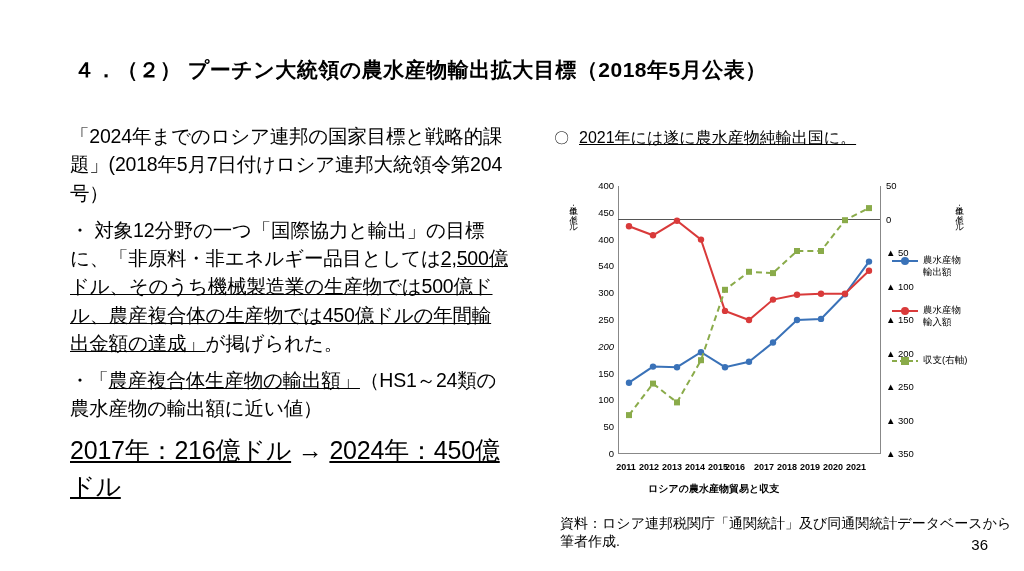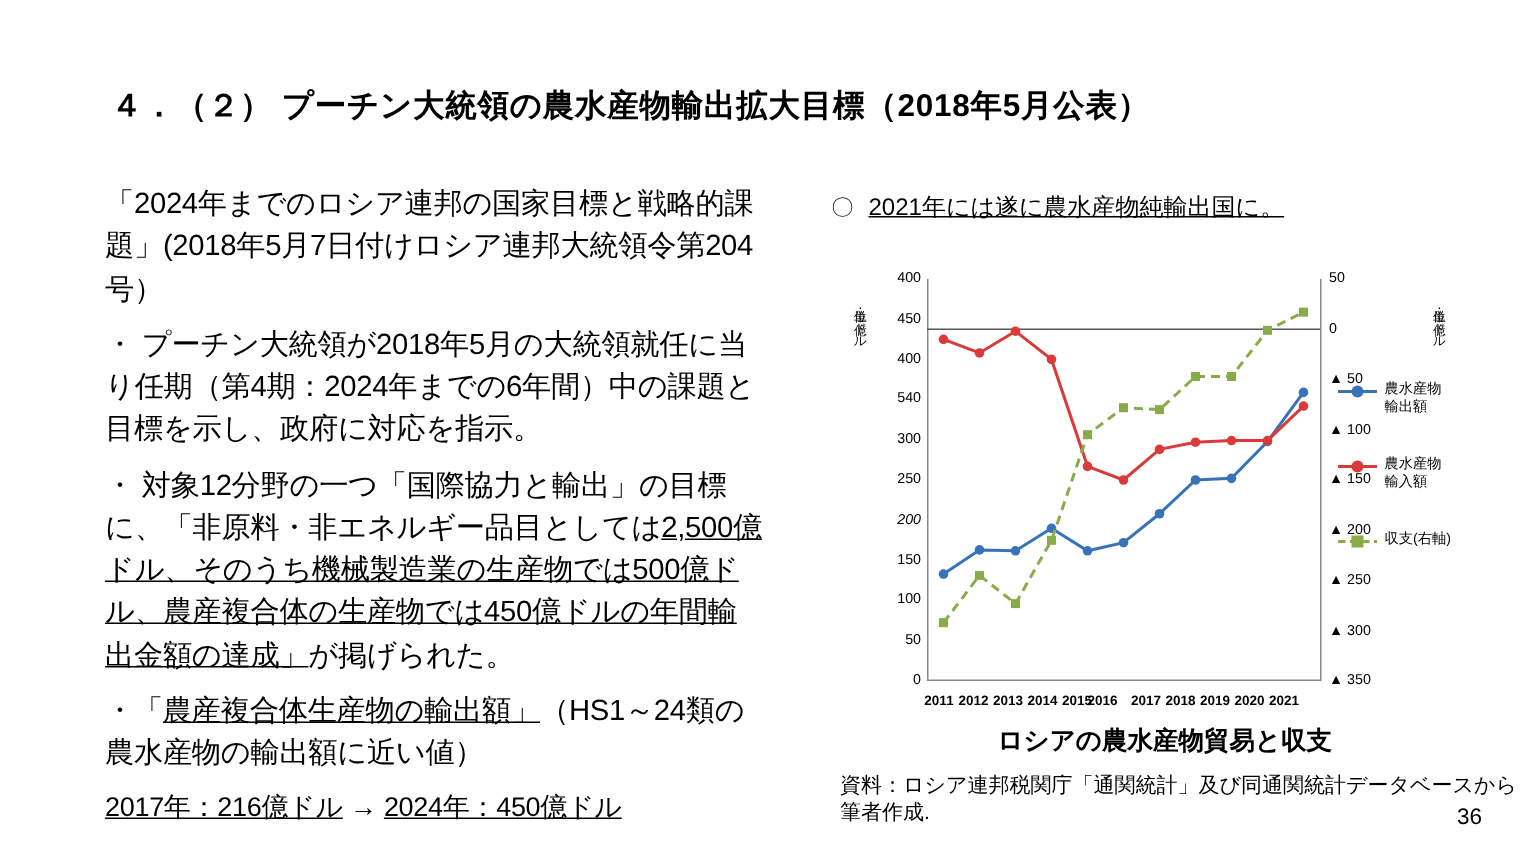--- a/index.html
+++ b/index.html
@@ -38,21 +38,21 @@
   .para {
     font-size: 19.5px;
     line-height: 1.45;
     margin-bottom: 9px;
     letter-spacing: -0.2px;
   }
   .u {
     text-decoration: underline;
   }
   .arrow {
-    font-size: 18px;
+    font-size: 25px;
   }
   
   .right-col {
     position: absolute;
     left: 548px;
     top: 128px;
     width: 450px;
   }
   .rhead {
     font-size: 16px;
@@ -128,24 +128,24 @@
     font-weight: bold;
     text-align: center;
     width: 32px;
     color: #000;
     top: 286px;
   }
   .chart-caption {
     position: absolute;
     left: 92px;
     top: 306px;
-    font-size: 17px;
+    font-size: 10px;
     font-weight: bold;
     width: 240px;
-    text-align: right;
+    text-align: left;
   }
   .legend {
     position: absolute;
     left: 336px;
     top: 78px;
     width: 110px;
     font-size: 9.5px;
     line-height: 1.25;
   }
   .legend-item {
@@ -201,21 +201,20 @@
 </style>
 </head>
 <body>
 
 <div class="slide">
 
   <div class="title">４．（２） プーチン大統領の農水産物輸出拡大目標（2018年5月公表）</div>
 
   <div class="left-col">
     <div class="para">「2024年までのロシア連邦の国家目標と戦略的課題」(2018年5月7日付けロシア連邦大統領令第204号）</div>
-    <div class="para">・ プーチン大統領が2018年5月の大統領就任に当り任期（第4期：2024年までの6年間）中の課題と目標を示し、政府に対応を指示。</div>
     <div class="para">
       <span>・ 対象12分野の一つ「国際協力と輸出」の目標に、「非原料・非エネルギー品目としては</span><span class="u">2,500億ドル、そのうち機械製造業の生産物では500億ドル、農産複合体の生産物では450億ドルの年間輸出金額の達成」</span><span>が掲げられた。</span>
     </div>
     <div class="para">
       <span>・「</span><span class="u">農産複合体生産物の輸出額」</span><span>（HS1～24類の農水産物の輸出額に近い値）</span>
     </div>
     <div class="para arrow">
       <span class="u">2017年：216億ドル</span><span> → </span><span class="u">2024年：450億ドル</span>
     </div>
   </div>

